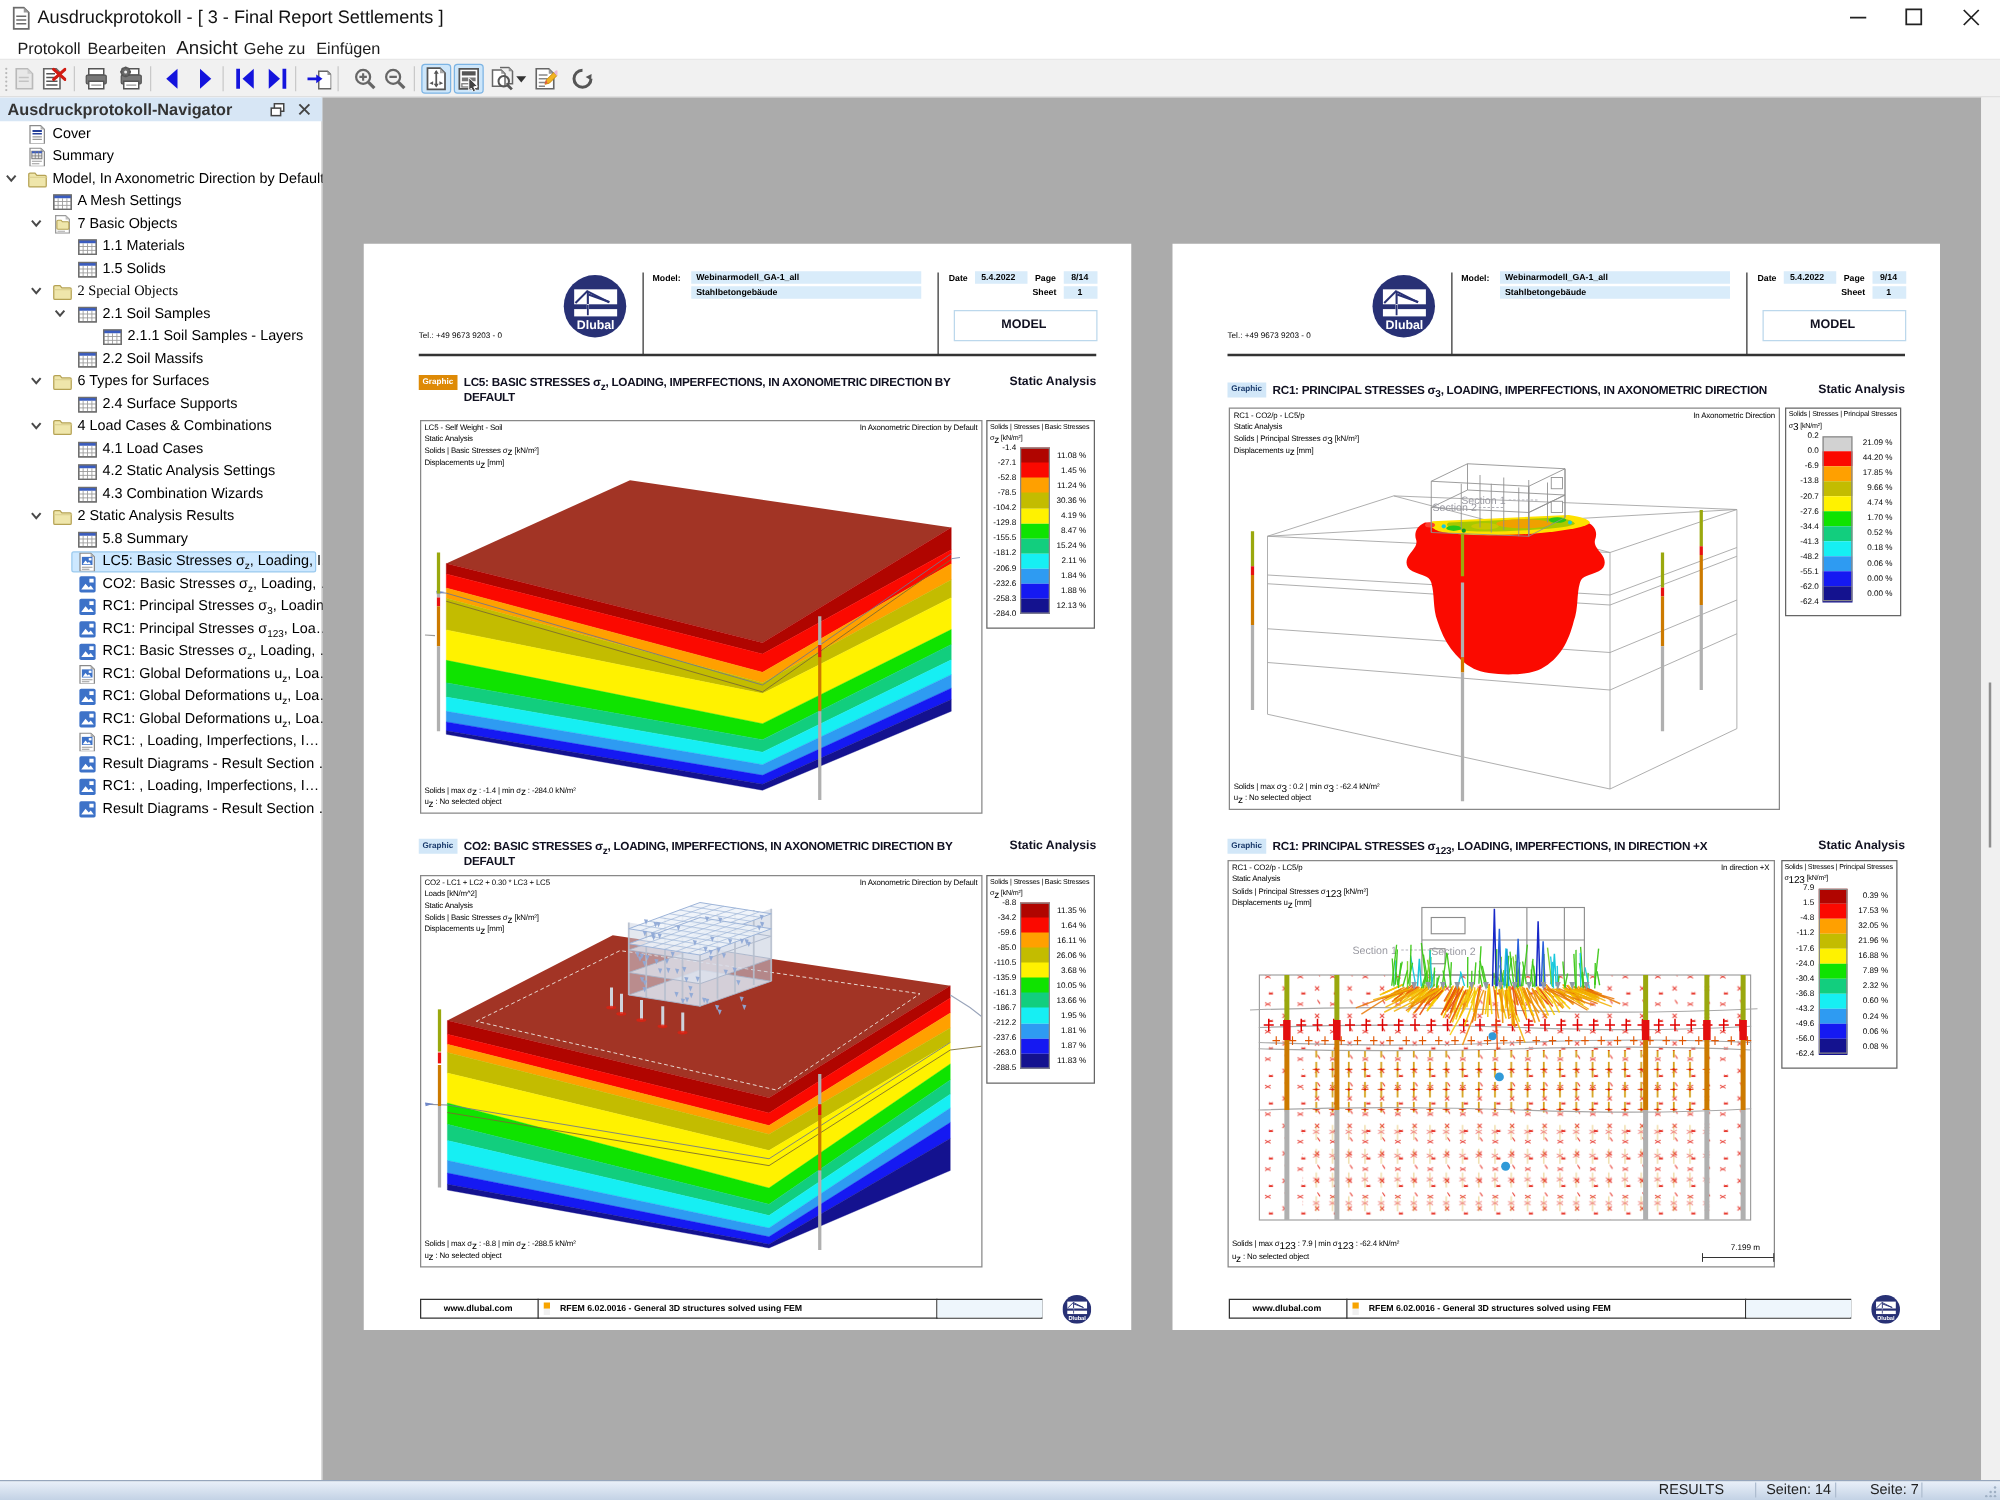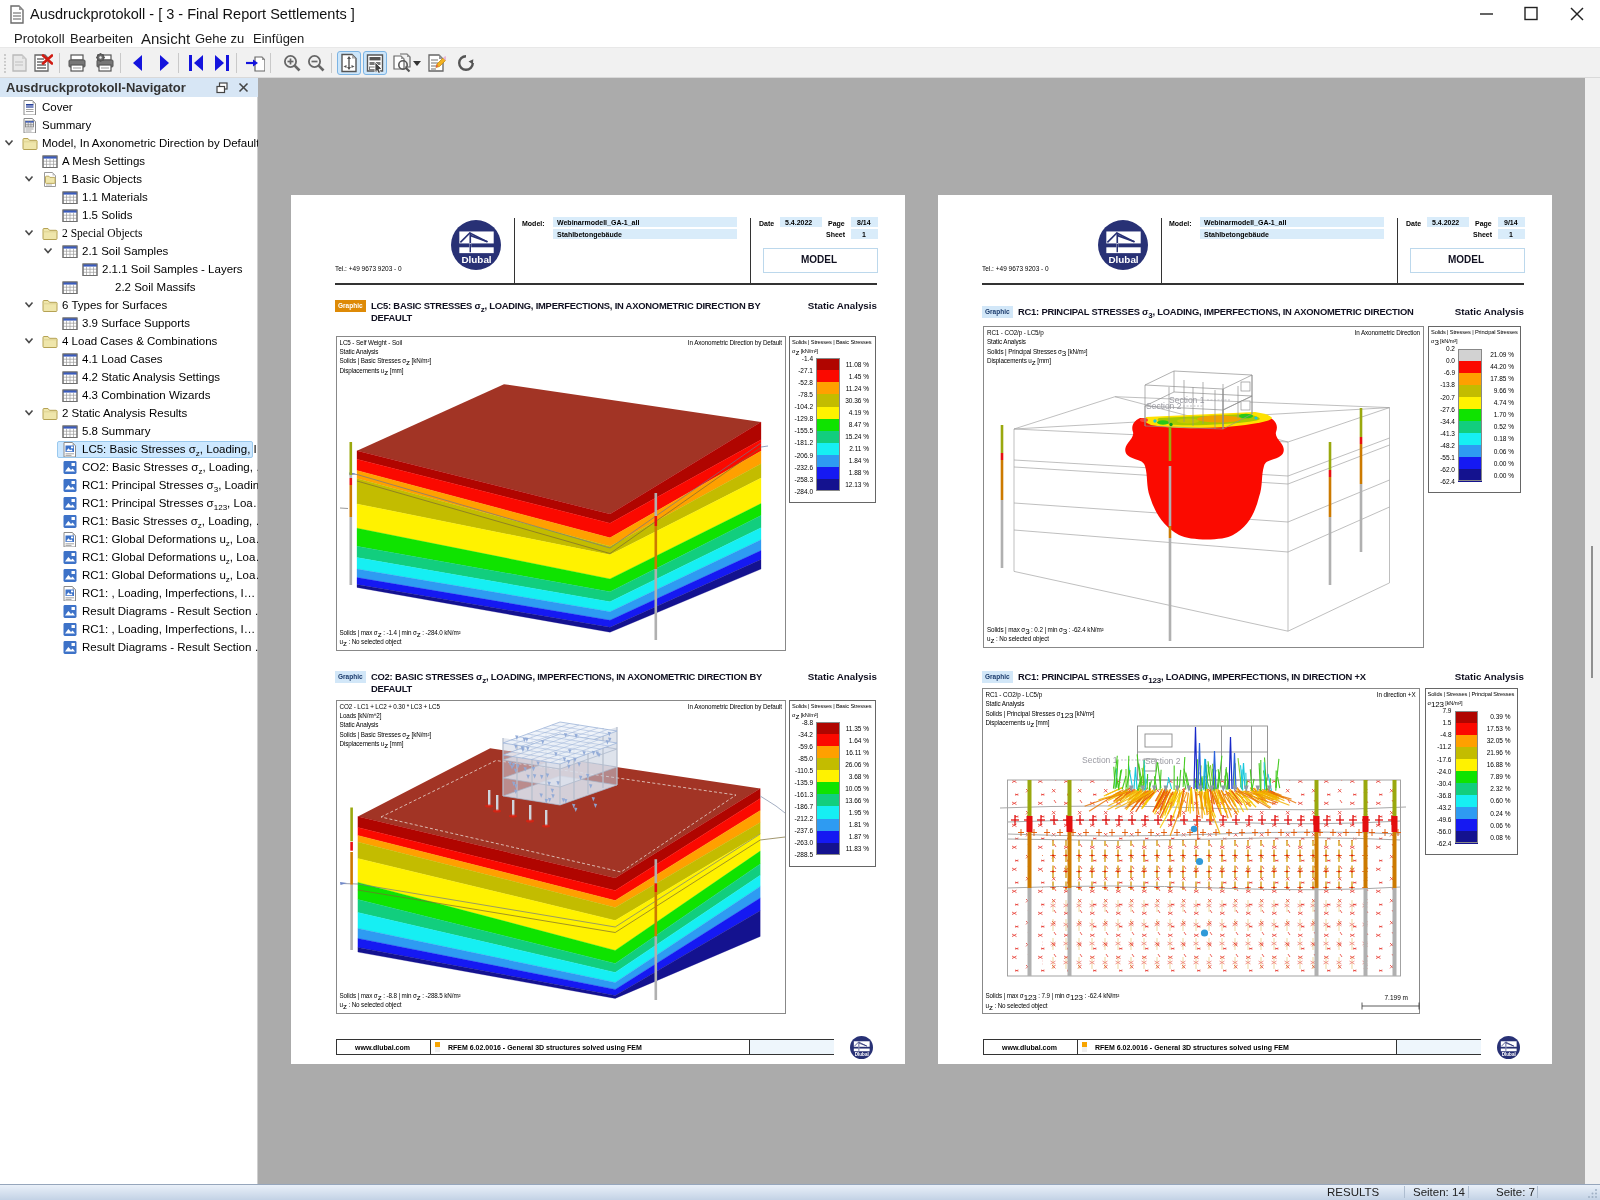--- a/index.html
+++ b/index.html
@@ -226,21 +226,21 @@
 <div class="a tt" style="left:62px;top:154.5px;font-size:11.5px;line-height:13.5px;color:#000;color:#000;">A Mesh Settings</div>
 <svg class="a" style="left:23.5px;top:175px" width="10" height="8" viewBox="0 0 10 8">
     <path d="M1.5 1.5 L5 5.5 L8.5 1.5" fill="none" stroke="#4a4a4a" stroke-width="1.6"></path>
   </svg>
 <svg class="a" style="left:42px;top:171.5px" width="16" height="15" viewBox="0 0 16 15">
     <path d="M2.5 0.5 h8 l3 3 v11 h-11z" fill="#fff" stroke="#9a9a9a" stroke-width="1"></path>
     <path d="M10.5 0.5 l3 3 h-3z" fill="#c0c0c0"></path>
     <path d="M3.5 5 a0.8 0.8 0 0 1 0.8-0.8 h2.6 l1 1.2 h4.4 a0.8 0.8 0 0 1 0.8 0.8 v4.4 a0.8 0.8 0 0 1 -0.8 0.8 h-8 a0.8 0.8 0 0 1 -0.8-0.8z" fill="#efe6ab" stroke="#b5a254" stroke-width="0.9"></path>
     <line x1="4" y1="13" x2="10" y2="13" stroke="#aaa" stroke-width="0.9"></line>
   </svg>
-<div class="a tt" style="left:62px;top:172.5px;font-size:11.5px;line-height:13.5px;color:#000;color:#000;">1 Basic Objects</div>
+<div class="a tt" style="left:62px;top:172.5px;font-size:11.5px;line-height:13.5px;color:#000;color:#000;">7 Basic Objects</div>
 <svg class="a" style="left:62px;top:189.5px" width="16" height="15" viewBox="0 0 16 15">
     <rect x="1" y="2" width="14" height="11.5" fill="#fff" stroke="#6e6e6e" stroke-width="1"></rect>
     <rect x="1" y="2" width="14" height="2.6" fill="#3a5cc0"></rect>
     <g stroke="#9a9a9a" stroke-width="0.7">
       <line x1="1" y1="7.2" x2="15" y2="7.2"></line>
       <line x1="1" y1="10.3" x2="15" y2="10.3"></line>
       <line x1="4.5" y1="4.6" x2="4.5" y2="13.5"></line>
       <line x1="8" y1="4.6" x2="8" y2="13.5"></line>
       <line x1="11.5" y1="4.6" x2="11.5" y2="13.5"></line>
     </g>
@@ -302,42 +302,42 @@
     <rect x="1" y="2" width="14" height="2.6" fill="#3a5cc0"></rect>
     <g stroke="#9a9a9a" stroke-width="0.7">
       <line x1="1" y1="7.2" x2="15" y2="7.2"></line>
       <line x1="1" y1="10.3" x2="15" y2="10.3"></line>
       <line x1="4.5" y1="4.6" x2="4.5" y2="13.5"></line>
       <line x1="8" y1="4.6" x2="8" y2="13.5"></line>
       <line x1="11.5" y1="4.6" x2="11.5" y2="13.5"></line>
     </g>
     <rect x="1" y="2" width="14" height="11.5" fill="none" stroke="#6e6e6e" stroke-width="1"></rect>
   </svg>
-<div class="a tt" style="left:82px;top:280.5px;font-size:11.5px;line-height:13.5px;color:#000;color:#000;margin-left:33px;">2.2 Soil Massifs</div>
+<div class="a tt" style="left:82px;top:280.5px;font-size:11.5px;line-height:13.5px;color:#000;color:#000;">2.2 Soil Massifs</div>
 <svg class="a" style="left:23.5px;top:301px" width="10" height="8" viewBox="0 0 10 8">
     <path d="M1.5 1.5 L5 5.5 L8.5 1.5" fill="none" stroke="#4a4a4a" stroke-width="1.6"></path>
   </svg>
 <svg class="a" style="left:42px;top:297.5px" width="16" height="15" viewBox="0 0 16 15">
     <path d="M1 3.5 a1 1 0 0 1 1-1 h4 l1.5 1.8 h6.5 a1 1 0 0 1 1 1 v7.2 a1 1 0 0 1 -1 1 h-12 a1 1 0 0 1 -1-1 z" fill="#efe6ab" stroke="#b5a254" stroke-width="1"></path>
     <path d="M1 5.8 h15" stroke="#d9cd8d" stroke-width="0.8" fill="none"></path>
   </svg>
 <div class="a tt" style="left:62px;top:298.5px;font-size:11.5px;line-height:13.5px;color:#000;color:#000;">6 Types for Surfaces</div>
 <svg class="a" style="left:62px;top:315.5px" width="16" height="15" viewBox="0 0 16 15">
     <rect x="1" y="2" width="14" height="11.5" fill="#fff" stroke="#6e6e6e" stroke-width="1"></rect>
     <rect x="1" y="2" width="14" height="2.6" fill="#3a5cc0"></rect>
     <g stroke="#9a9a9a" stroke-width="0.7">
       <line x1="1" y1="7.2" x2="15" y2="7.2"></line>
       <line x1="1" y1="10.3" x2="15" y2="10.3"></line>
       <line x1="4.5" y1="4.6" x2="4.5" y2="13.5"></line>
       <line x1="8" y1="4.6" x2="8" y2="13.5"></line>
       <line x1="11.5" y1="4.6" x2="11.5" y2="13.5"></line>
     </g>
     <rect x="1" y="2" width="14" height="11.5" fill="none" stroke="#6e6e6e" stroke-width="1"></rect>
   </svg>
-<div class="a tt" style="left:82px;top:316.5px;font-size:11.5px;line-height:13.5px;color:#000;color:#000;">3.9 Surface Supports</div>
+<div class="a tt" style="left:82px;top:316.5px;font-size:11.5px;line-height:13.5px;color:#000;color:#000;">2.4 Surface Supports</div>
 <svg class="a" style="left:23.5px;top:337px" width="10" height="8" viewBox="0 0 10 8">
     <path d="M1.5 1.5 L5 5.5 L8.5 1.5" fill="none" stroke="#4a4a4a" stroke-width="1.6"></path>
   </svg>
 <svg class="a" style="left:42px;top:333.5px" width="16" height="15" viewBox="0 0 16 15">
     <path d="M1 3.5 a1 1 0 0 1 1-1 h4 l1.5 1.8 h6.5 a1 1 0 0 1 1 1 v7.2 a1 1 0 0 1 -1 1 h-12 a1 1 0 0 1 -1-1 z" fill="#efe6ab" stroke="#b5a254" stroke-width="1"></path>
     <path d="M1 5.8 h15" stroke="#d9cd8d" stroke-width="0.8" fill="none"></path>
   </svg>
 <div class="a tt" style="left:62px;top:334.5px;font-size:11.5px;line-height:13.5px;color:#000;color:#000;">4 Load Cases &amp; Combinations</div>
 <svg class="a" style="left:62px;top:351.5px" width="16" height="15" viewBox="0 0 16 15">
     <rect x="1" y="2" width="14" height="11.5" fill="#fff" stroke="#6e6e6e" stroke-width="1"></rect>

